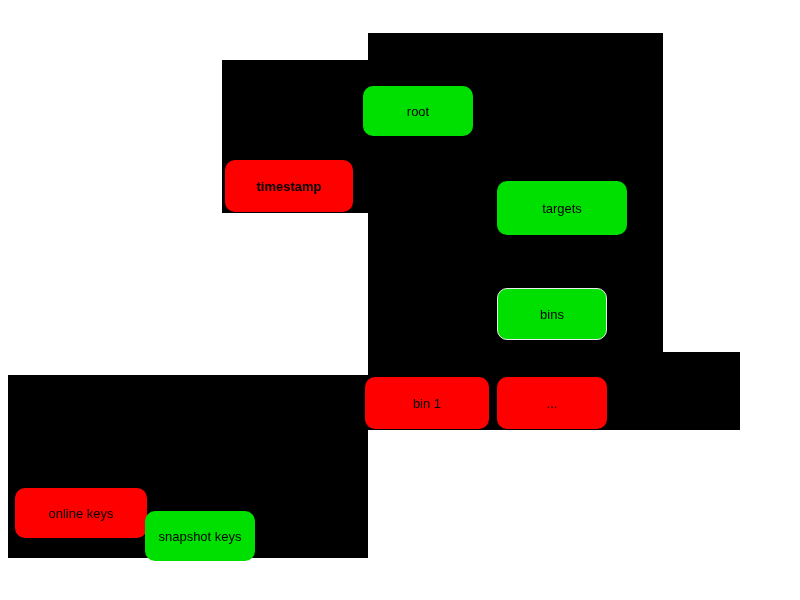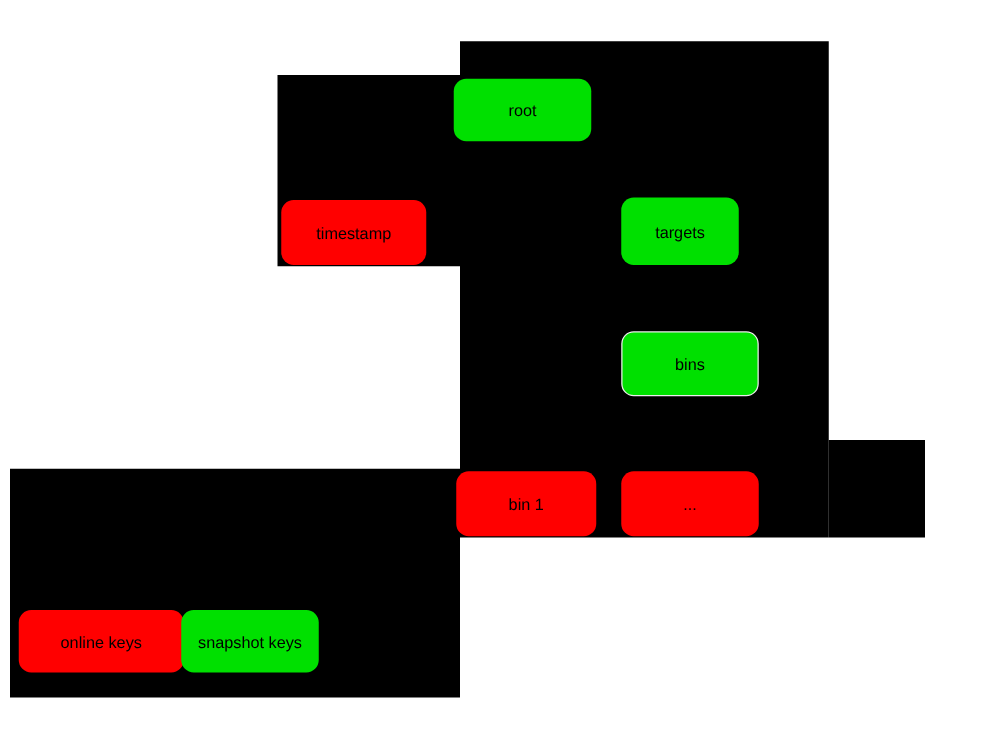--- a/index.html
+++ b/index.html
@@ -31,29 +31,29 @@
     position: absolute;
     border-radius: 10px;
     display: flex;
     align-items: center;
     justify-content: center;
     font-size: 13px;
     color: var(--color-text, #000000);
     box-sizing: border-box;
   }
   .node.online  { background: var(--color-online, #ff0000); }
-  .node.offline { background: var(--color-offline, #00e000); }
+  .node.offline { background: var(--color-offline, #00e000); margin-top: 23px; }
   .node.outlined { border: 1px solid #ececec; }
 
   #node-root      { left: 363px; top: 63px;  width: 110px; height: 50px; }
-  #node-timestamp { left: 225px; top: 160px; width: 116px; height: 52px; }
+  #node-timestamp { left: 225px; top: 160px; width: 128px; height: 52px; font-weight: bold; }
   #node-snapshot  { left: 362px; top: 160px; width: 110px; height: 52px; }
-  #node-targets   { left: 497px; top: 158px; width: 94px; height: 54px; }
+  #node-targets   { left: 497px; top: 158px; width: 130px; height: 54px; }
   #node-bins      { left: 497px; top: 265px; width: 110px; height: 52px; text-align: right; }
-  #node-bin-1     { left: 365px; top: 377px; width: 112px; height: 52px; text-align: center; }
+  #node-bin-1     { left: 365px; top: 377px; width: 124px; height: 52px; text-align: center; }
   #node-bin-ellipsis { left: 497px; top: 377px; width: 110px; height: 52px; }
   #node-bin-n     { left: 630px; top: 377px; width: 110px; height: 52px; }
 
   #legend-online-keys  { left: 15px;  top: 488px; width: 132px; height: 50px; }
   #legend-offline-keys { left: 145px; top: 488px; width: 110px; height: 50px; }
 </style>
 </head>
 <body>
 
 <div class="canvas">

